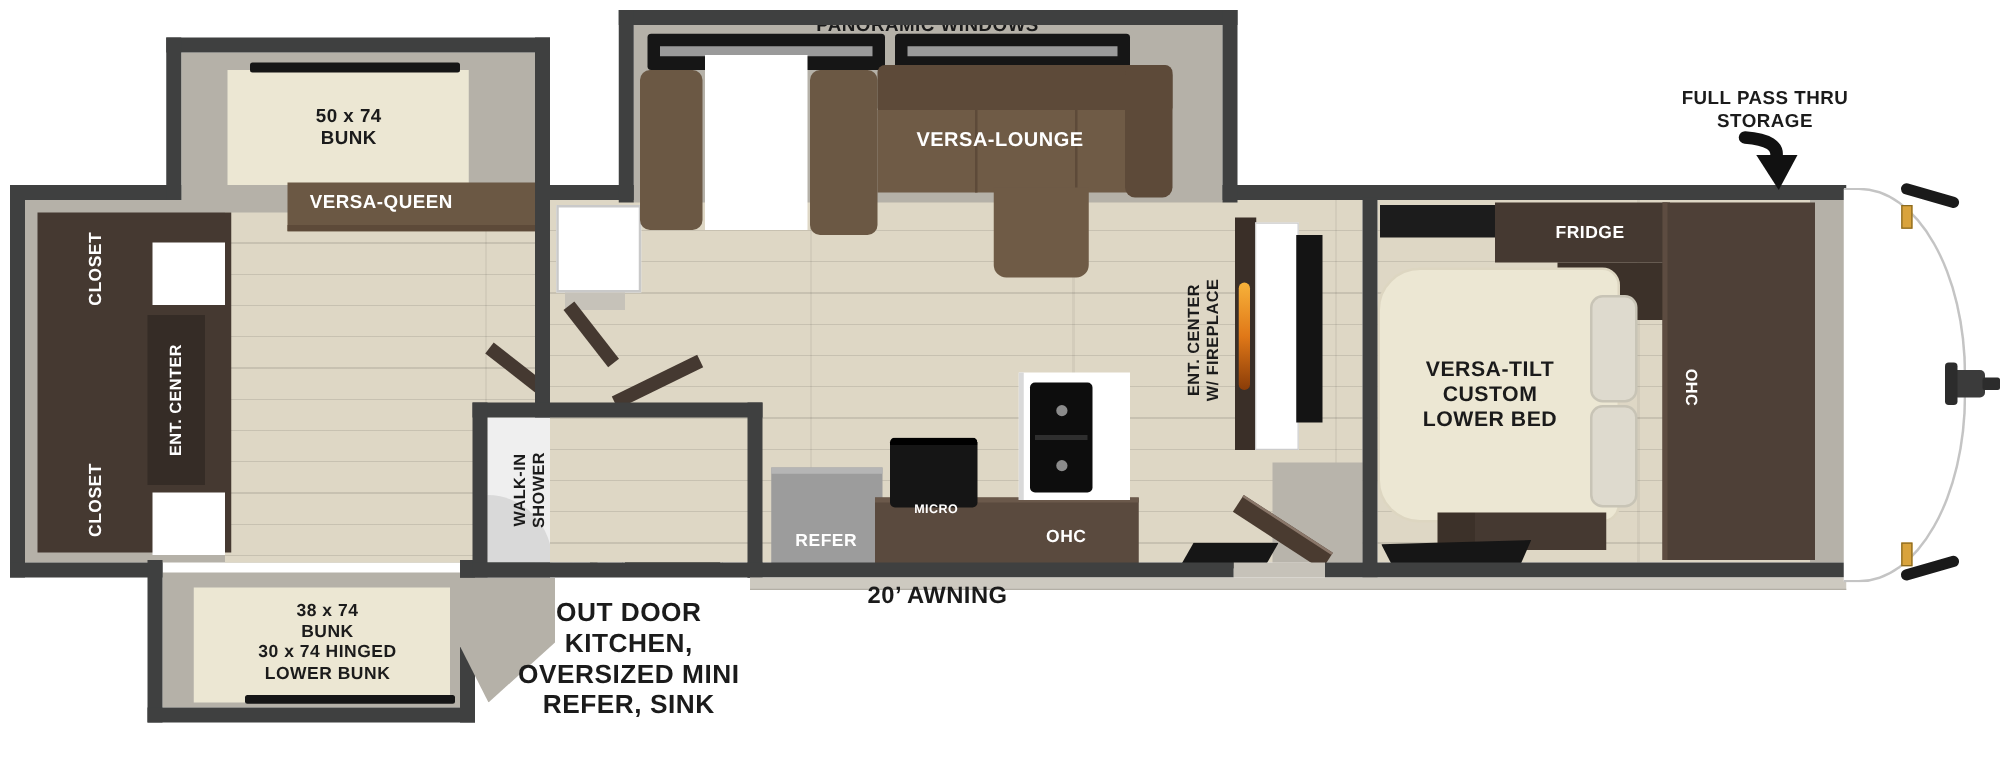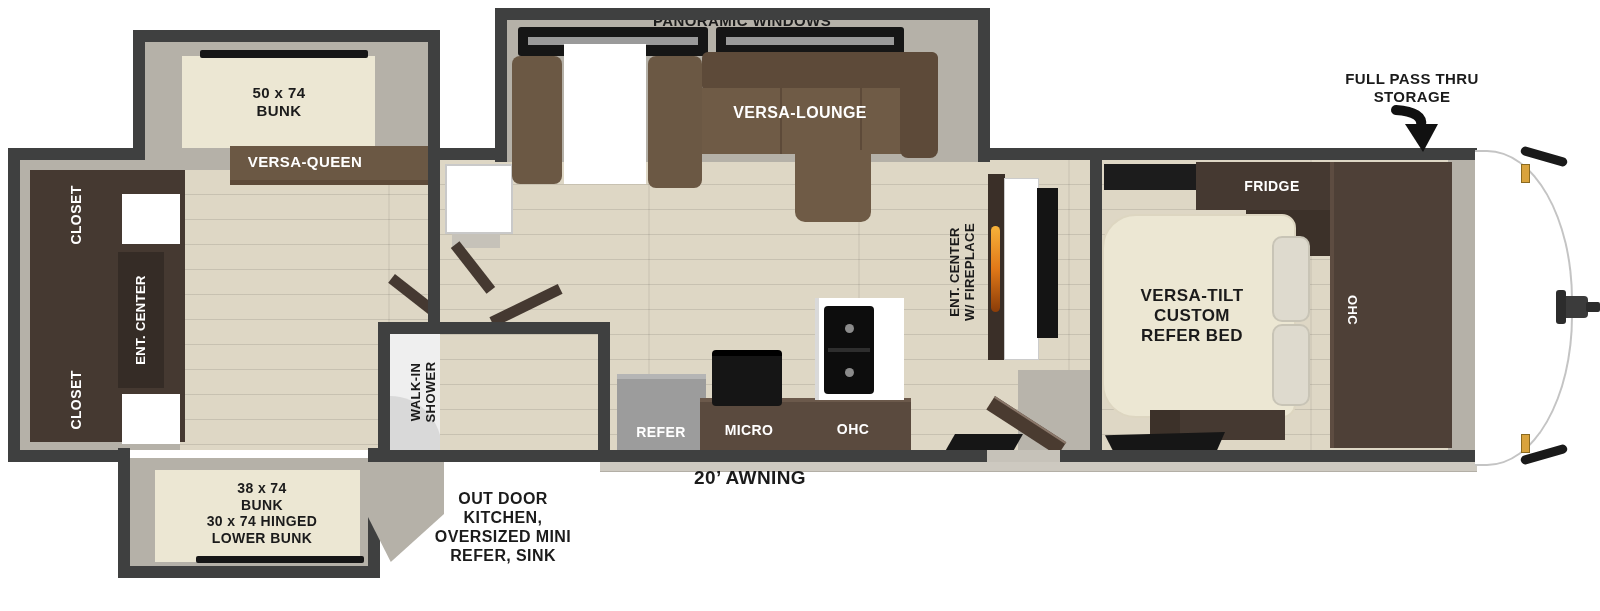--- a/index.html
+++ b/index.html
@@ -110,21 +110,21 @@
 W/ FIREPLACE</div>
   <div class="abs" style="left:988px;top:174px;width:17px;height:186px;background:#3a2f28;"></div>
   <div class="abs" style="left:991px;top:226px;width:9px;height:86px;border-radius:5px;background:linear-gradient(180deg,var(--flameTop),#e07818,var(--flameBottom));"></div>
   <div class="abs" style="left:1004px;top:178px;width:33px;height:180px;background:#fff;border:1px solid #ccc;"></div>
   <div class="abs" style="left:1037px;top:188px;width:21px;height:150px;background:#141414;"></div>
 
   <div class="abs" style="left:617px;top:374px;width:89px;height:76px;background:var(--applianceGray);border-top:5px solid #b5b5b5;"></div>
   <div class="lbl lblw" style="left:661px;top:432px;font-size:14px;">REFER</div>
   <div class="abs" style="left:700px;top:398px;width:211px;height:52px;background:#5a4a3e;border-top:4px solid #6b594b;"></div>
   <div class="abs" style="left:712px;top:350px;width:70px;height:50px;background:#151515;border-radius:4px;border-top:6px solid #000;"></div>
-  <div class="lbl lblw" style="left:749px;top:430px;font-size:14px;">MICRO</div>
+  <div class="lbl lblw" style="left:749px;top:408px;font-size:10px;">MICRO</div>
   <div class="lbl lblw" style="left:853px;top:429px;font-size:14px;">OHC</div>
   <div class="abs" style="left:815px;top:298px;width:85px;height:102px;background:#fff;border-left:4px solid #d9d9d9;"></div>
   <div class="abs" style="left:824px;top:306px;width:50px;height:88px;background:#0d0d0d;border-radius:4px;">
     <div class="abs" style="left:4px;top:42px;width:42px;height:4px;background:#2e2e2e;"></div>
     <div class="abs" style="left:21px;top:18px;width:9px;height:9px;background:#8b8b8b;border-radius:50%;"></div>
     <div class="abs" style="left:21px;top:62px;width:9px;height:9px;background:#8b8b8b;border-radius:50%;"></div>
   </div>
 
   <div class="abs blackbox" style="left:943px;top:434px;width:80px;height:21px;clip-path:polygon(15% 0,100% 0,85% 100%,0 100%);"></div>
   <div class="abs" style="left:995px;top:396px;width:85px;height:14px;background:#4a3b30;border-top:2px solid #8a776a;transform:rotate(33deg);transform-origin:left top;"></div>
@@ -135,21 +135,21 @@
   <div class="abs brownDark" style="left:1196px;top:162px;width:140px;height:48px;"></div>
   <div class="lbl lblw" style="left:1272px;top:186px;font-size:14px;">FRIDGE</div>
   <div class="abs" style="left:1246px;top:210px;width:90px;height:46px;background:#3c3129;"></div>
   <div class="abs" style="left:1330px;top:162px;width:118px;height:286px;background:#4e4037;border-left:4px solid #5d4c41;"></div>
   <div class="vlbl90 lblw" style="left:1352px;top:310px;font-size:13px;">OHC</div>
   <div class="abs cream" style="left:1102px;top:214px;width:190px;height:200px;border:2px solid #ddd6c1;border-radius:34px 14px 14px 34px;"></div>
   <div class="abs" style="left:1272px;top:236px;width:34px;height:82px;background:#dedace;border:2px solid #c8c4b6;border-radius:10px;"></div>
   <div class="abs" style="left:1272px;top:324px;width:34px;height:78px;background:#dedace;border:2px solid #c8c4b6;border-radius:10px;"></div>
   <div class="lbl" style="left:1192px;top:316px;font-size:17px;">VERSA-TILT
 CUSTOM
-REFER BED</div>
+LOWER BED</div>
   <div class="abs brownDark" style="left:1180px;top:410px;width:105px;height:30px;"></div>
   <div class="abs" style="left:1150px;top:410px;width:30px;height:30px;background:#3c3129;"></div>
   <div class="abs blackbox" style="left:1105px;top:432px;width:120px;height:22px;clip-path:polygon(0 15%,100% 0,92% 100%,8% 100%);"></div>
 
   <div class="wall" style="left:8px;top:148px;width:137px;height:12px;"></div>
   <div class="wall" style="left:8px;top:148px;width:12px;height:314px;"></div>
   <div class="wall" style="left:8px;top:450px;width:122px;height:12px;"></div>
   <div class="wall" style="left:368px;top:450px;width:72px;height:12px;"></div>
   <div class="wall" style="left:428px;top:148px;width:12px;height:186px;"></div>
   <div class="wall" style="left:133px;top:30px;width:307px;height:12px;"></div>
@@ -184,18 +184,18 @@
   <div class="abs" style="left:1586px;top:302px;width:14px;height:10px;background:#2c2c2c;border-radius:2px;"></div>
   <div class="abs" style="left:1556px;top:290px;width:10px;height:34px;background:#2c2c2c;border-radius:3px;"></div>
 
   <div class="lbl" style="left:1412px;top:88px;font-size:15px;">FULL PASS THRU
 STORAGE</div>
   <svg class="abs" style="left:1384px;top:104px;" width="64" height="54" viewBox="0 0 64 54">
     <path d="M12 6 Q40 8 37 22" fill="none" stroke="#111" stroke-width="10" stroke-linecap="round"></path>
     <polygon points="21,20 54,20 39,48" fill="#111"></polygon>
   </svg>
   <div class="lbl" style="left:750px;top:478px;font-size:19px;">20’ AWNING</div>
-  <div class="lbl" style="left:503px;top:528px;font-size:16px;">OUT DOOR
+  <div class="lbl" style="left:503px;top:528px;font-size:21px;">OUT DOOR
 KITCHEN,
 OVERSIZED MINI
 REFER, SINK</div>
 
 </div>
 
 </body></html>

